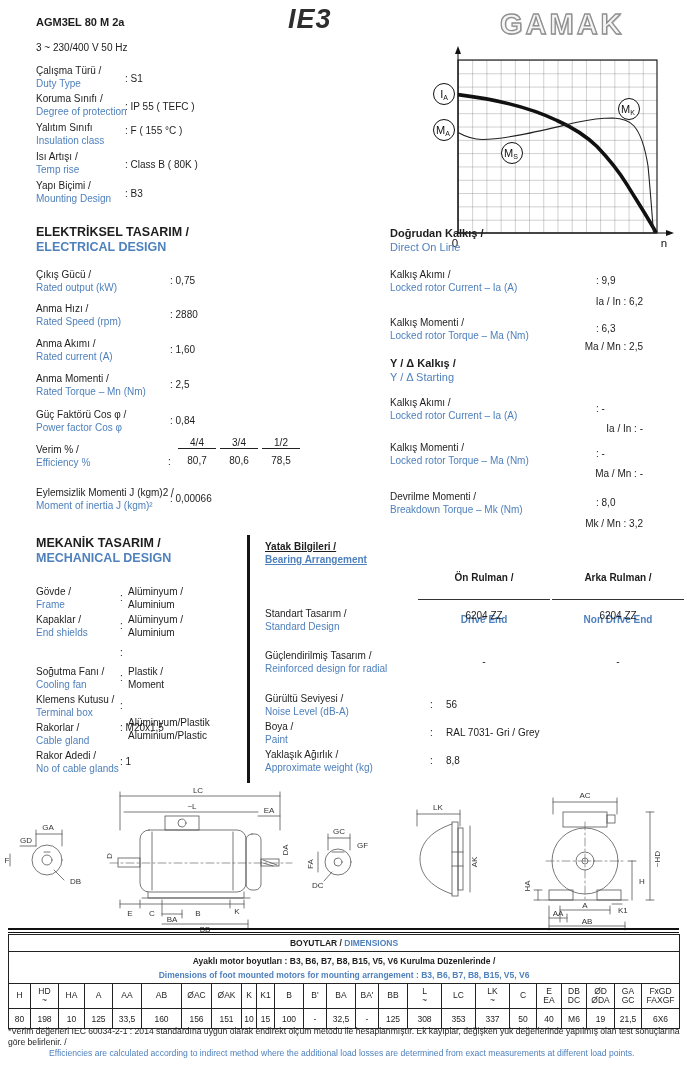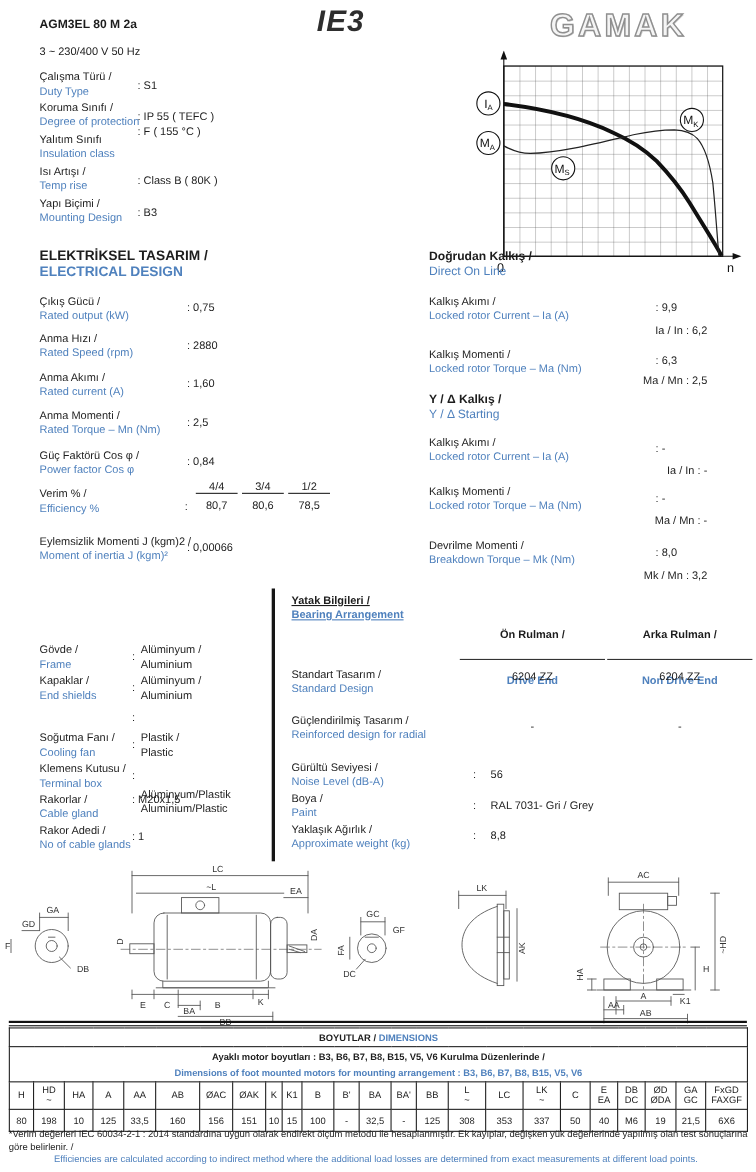--- a/index.html
+++ b/index.html
@@ -62,21 +62,21 @@
   <div class="abs" style="left:36px;top:92px;">
     <div class="tr">Koruma Sınıfı /</div>
     <div class="en">Degree of protection</div>
   </div>
   <div class="abs val" style="left:125px;top:100px;">: IP 55 ( TEFC )</div>
 
   <div class="abs" style="left:36px;top:121px;">
     <div class="tr">Yalıtım Sınıfı</div>
     <div class="en">Insulation class</div>
   </div>
-  <div class="abs val" style="left:125px;top:114px;">: F ( 155 °C )</div>
+  <div class="abs val" style="left:125px;top:124px;">: F ( 155 °C )</div>
 
   <div class="abs" style="left:36px;top:150px;">
     <div class="tr">Isı Artışı /</div>
     <div class="en">Temp rise</div>
   </div>
   <div class="abs val" style="left:125px;top:158px;">: Class B ( 80K )</div>
 
   <div class="abs" style="left:36px;top:179px;">
     <div class="tr">Yapı Biçimi /</div>
     <div class="en">Mounting Design</div>
@@ -215,20 +215,24 @@
   <div class="abs val" style="left:596px;top:447px;">: -</div>
   <div class="abs ratio" style="left:478px;top:468px;">Ma / Mn  :  -</div>
 
   <div class="abs" style="left:390px;top:490px;">
     <div class="tr">Devrilme Momenti /</div>
     <div class="en">Breakdown Torque – Mk (Nm)</div>
   </div>
   <div class="abs val" style="left:596px;top:496px;">: 8,0</div>
   <div class="abs ratio" style="left:478px;top:518px;">Mk / Mn  :  3,2</div>
 
+  <div class="abs hsec" style="left:36px;top:536px;">
+    <div class="tr">MEKANİK TASARIM /</div>
+    <div class="en">MECHANICAL DESIGN</div>
+  </div>
 
   <div class="abs" style="left:36px;top:585px;">
     <div class="tr">Gövde /</div>
     <div class="en">Frame</div>
   </div>
   <div class="abs val" style="left:120px;top:591px;">:</div>
   <div class="abs" style="left:128px;top:585px;">
     <div class="val">Alüminyum /</div>
     <div class="val">Aluminium</div>
   </div>
@@ -245,21 +249,21 @@
 
   <div class="abs val" style="left:120px;top:646px;">:</div>
 
   <div class="abs" style="left:36px;top:665px;">
     <div class="tr">Soğutma Fanı /</div>
     <div class="en">Cooling fan</div>
   </div>
   <div class="abs val" style="left:120px;top:671px;">:</div>
   <div class="abs" style="left:128px;top:665px;">
     <div class="val">Plastik /</div>
-    <div class="val">Plastic</div>
+    <div class="val">Moment</div>
   </div>
 
   <div class="abs" style="left:36px;top:693px;">
     <div class="tr">Klemens Kutusu /</div>
     <div class="en">Terminal box</div>
   </div>
   <div class="abs val" style="left:120px;top:699px;">:</div>
   <div class="abs" style="left:128px;top:693px;margin-top:23px;">
     <div class="val">Alüminyum/Plastik</div>
     <div class="val">Aluminium/Plastic</div>

